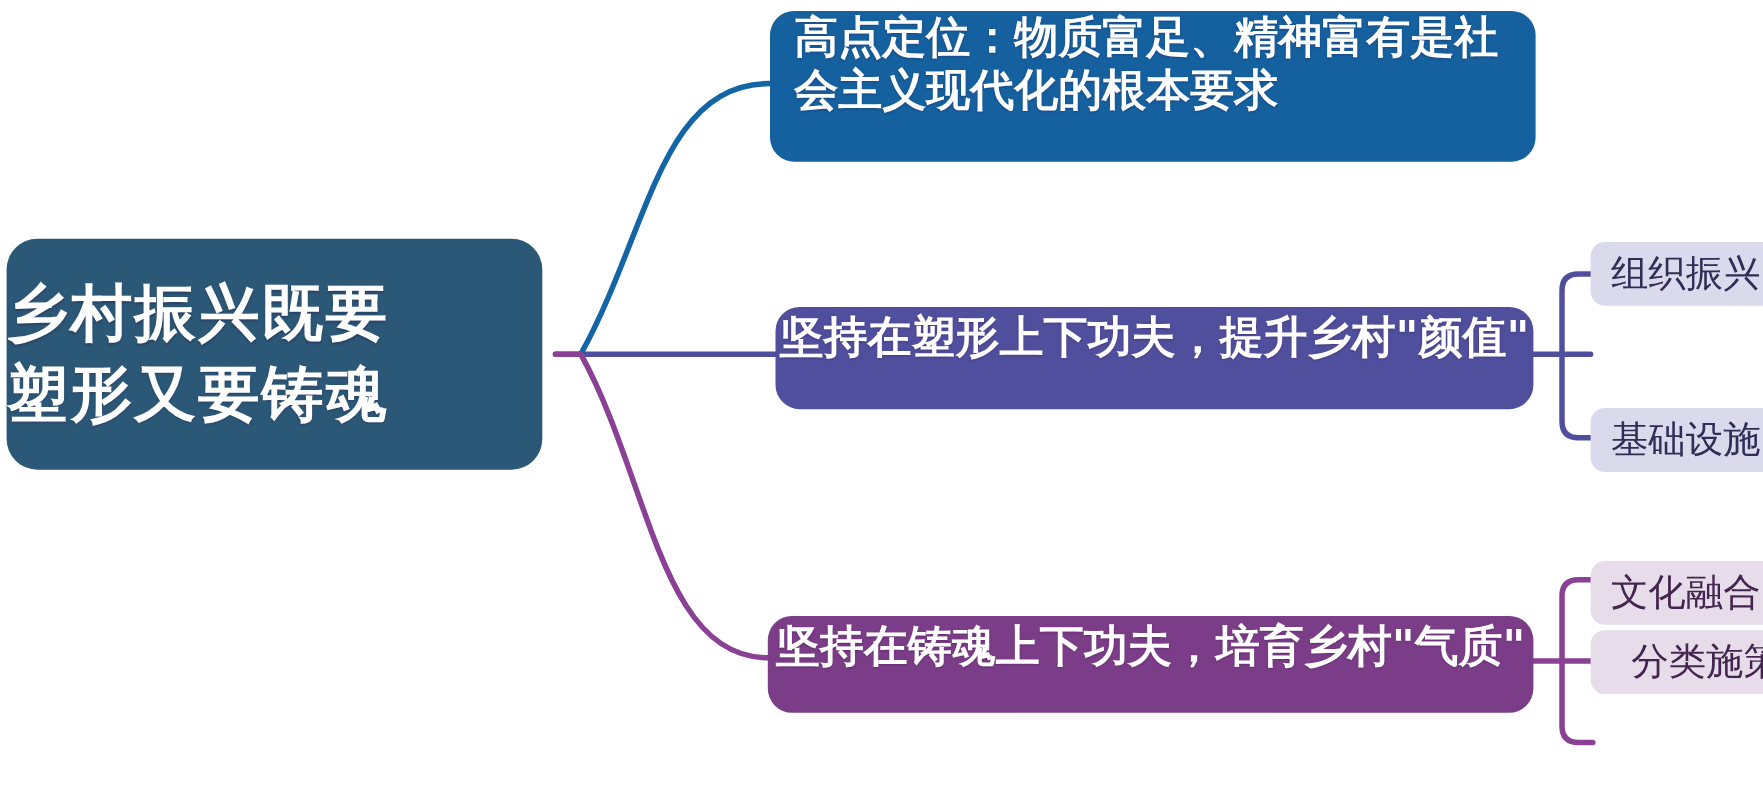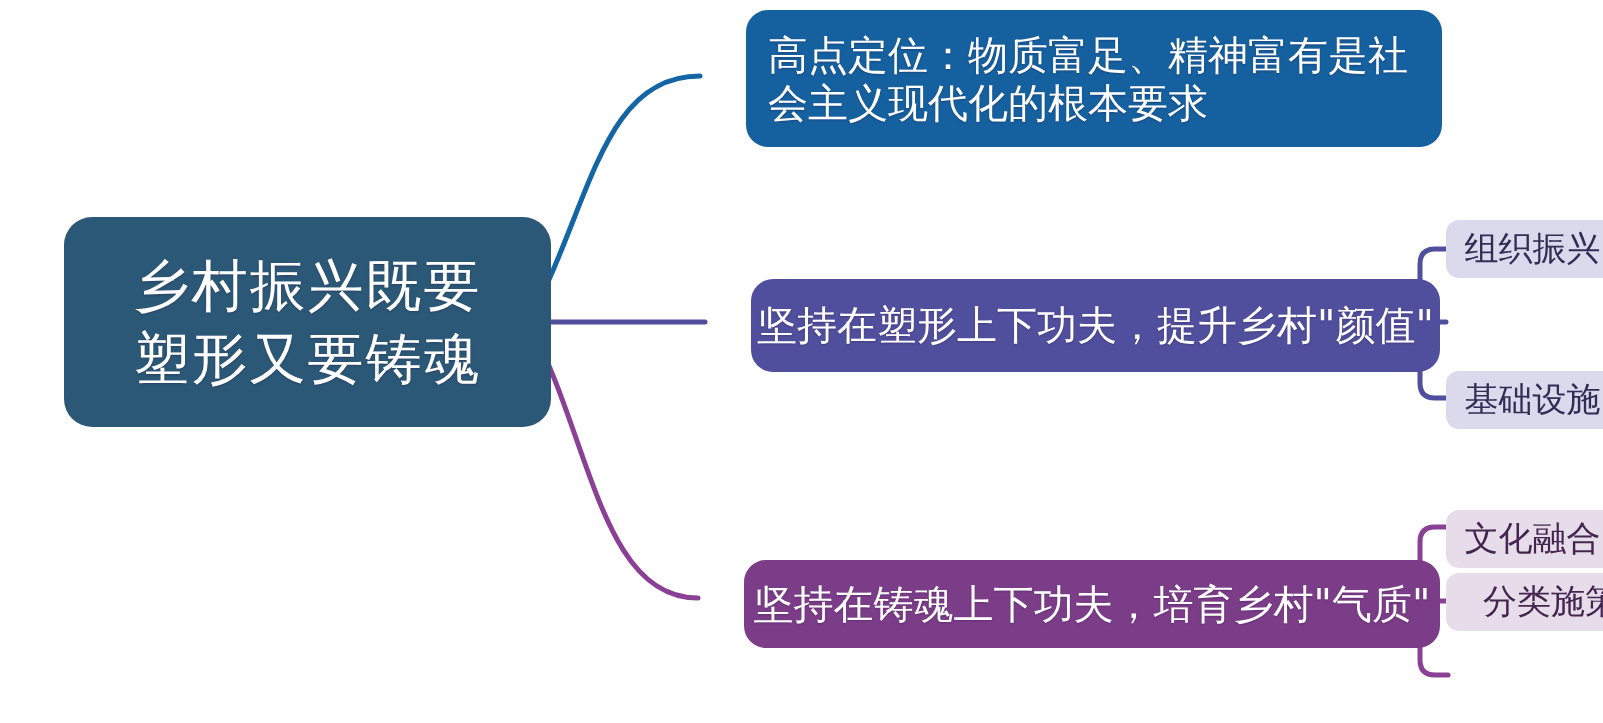--- a/index.html
+++ b/index.html
@@ -27,29 +27,28 @@
     stroke-linecap: round;
   }
   .stroke-blue   { stroke: var(--line_blue); }
   .stroke-indigo { stroke: var(--line_indigo); }
   .stroke-purple { stroke: var(--line_purple); }
 
   .node {
     position: absolute;
     box-sizing: border-box;
     display: flex;
-    align-items: center;
+    align-items: flex-start;
     justify-content: center;
     color: var(--node_text);
-    font-weight: normal;
+    font-weight: bold;
     text-shadow: 0 1px 2px rgba(40,0,60,0.28);
-    margin-left: 46px;
   }
   .node-root {
-    left: 18px; top: 217px;
+    left: 6px; top: 217px;
     width: 487px; height: 210px;
     border-radius: 28px;
     background: var(--root_fill);
     flex-direction: column;
     font-size: 56px;
     line-height: 73px;
     letter-spacing: 2px;
     text-align: center;
   }
   .node-branch-top {

